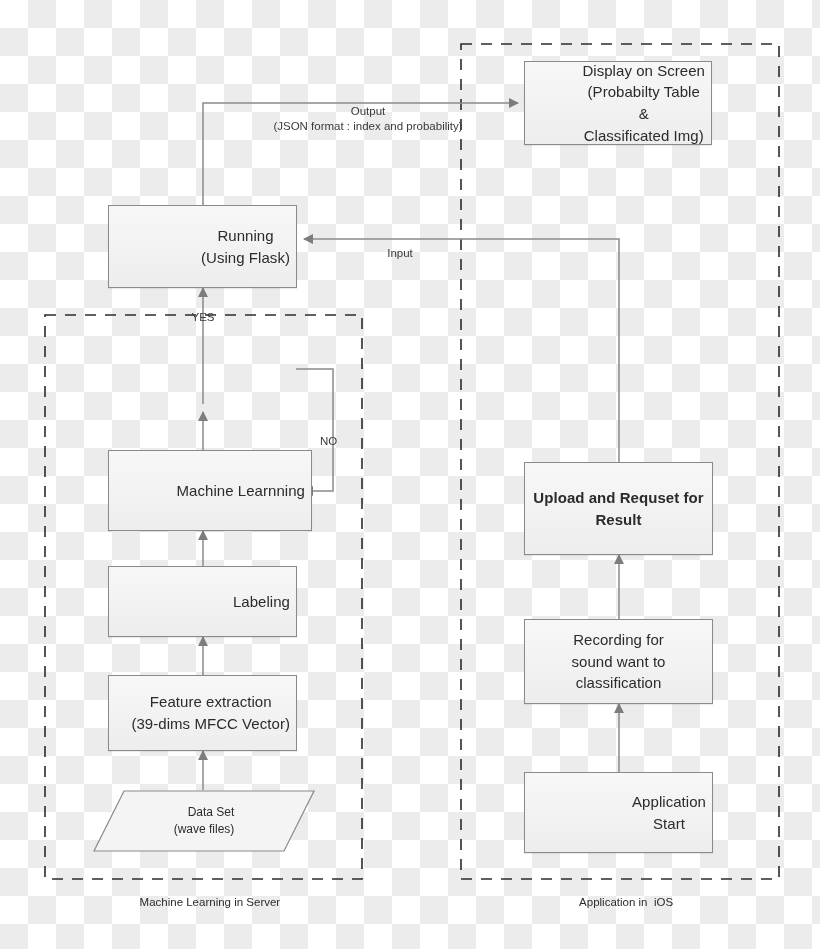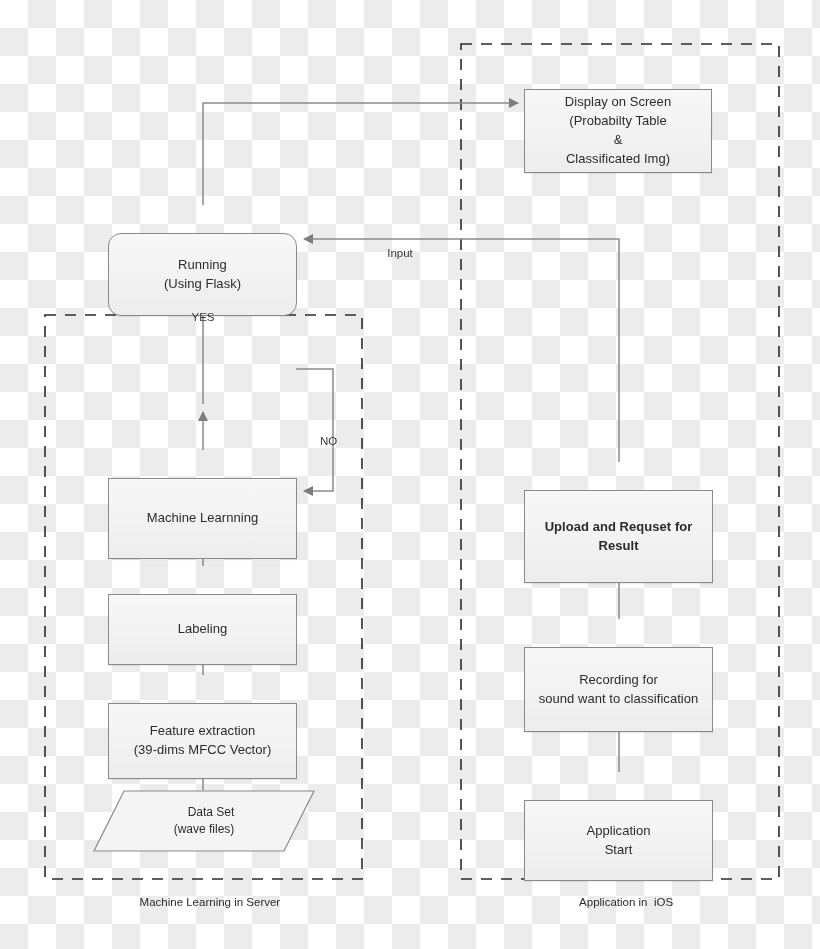--- a/index.html
+++ b/index.html
@@ -25,27 +25,26 @@
     position: absolute;
     left: 0; top: 0;
     width: 820px;
     height: 949px;
   }
   .node {
     position: absolute;
     box-sizing: border-box;
     display: flex;
     align-items: center;
-    justify-content: center;
-    text-align: center;
-    color: #2b2b2b;
-    font-size: 13px;
+    justify-content: flex-end;
+    text-align: center;
+    color: #2b2b2b;
+    font-size: 15px;
     line-height: 1.45;
     letter-spacing: 0.05px;
-    margin-top: 28px;
   }
   .process {
     background: linear-gradient(180deg, #f7f7f7 0%, #f2f2f2 55%, #ededed 100%);
     border: 1px solid #8a8a8a;
     box-shadow: 0 1px 1px rgba(0,0,0,0.07);
   }
   .node-text {
     padding: 0 6px;
     white-space: pre-line;
   }
@@ -162,27 +161,27 @@
     </g>
   </svg>
 
   <div class="node process" style="left:524px; top:61px; width:188px; height:84px;">
     <span class="node-text">Display on Screen
 (Probabilty Table
 &amp;
 Classificated Img)</span>
   </div>
 
-  <div class="node process" style="left:108px; top:205px; width:189px; height:83px;border-radius:13px;">
+  <div class="node process" style="left:108px; top:205px; width:189px; height:83px;">
     <span class="node-text">Running
 (Using Flask)</span>
   </div>
 
 
-  <div class="node process" style="left:108px; top:450px; width:189px; height:81px;">
+  <div class="node process" style="left:108px; top:450px; width:204px; height:81px;">
     <span class="node-text">Machine Learnning</span>
   </div>
 
   <div class="node process" style="left:108px; top:566px; width:189px; height:71px;">
     <span class="node-text">Labeling</span>
   </div>
 
   <div class="node process" style="left:108px; top:675px; width:189px; height:76px;">
     <span class="node-text">Feature extraction
 (39-dims MFCC Vector)</span>
@@ -203,20 +202,24 @@
   <div class="node process" style="left:524px; top:772px; width:189px; height:81px;">
     <span class="node-text">Application
 Start</span>
   </div>
 
   <div class="node process" style="left:524px; top:619px; width:189px; height:85px;">
     <span class="node-text">Recording for
 sound want to classification</span>
   </div>
 
+  <div class="edge-label" style="left:240px; top:88px; width:256px;">
+    <span>Output
+(JSON format : index and probability)</span>
+  </div>
 
   <div class="edge-label" style="left:370px; top:230px; width:60px;">
     <span>Input</span>
   </div>
 
   <div class="edge-label" style="left:173px; top:294px; width:60px;">
     <span>YES</span>
   </div>
 
   <div class="edge-label" style="left:320px; top:418px; width:40px; text-align:left;">

